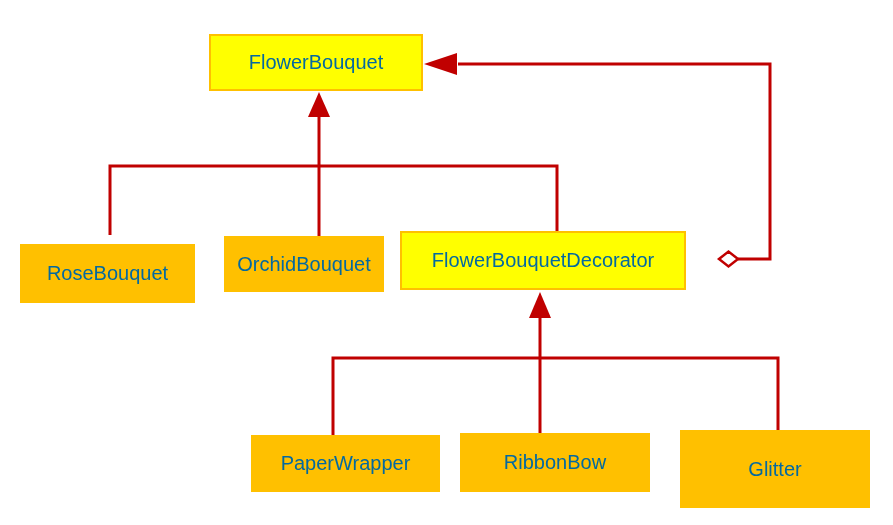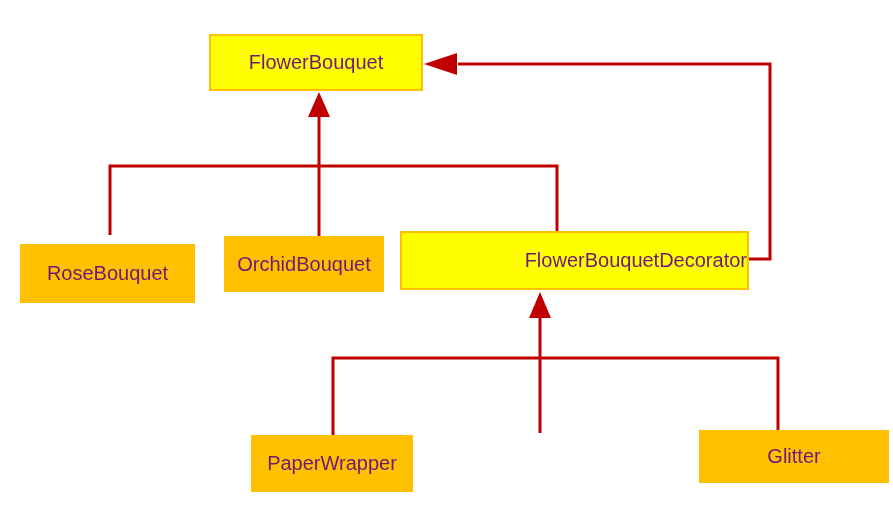--- a/index.html
+++ b/index.html
@@ -11,33 +11,33 @@
     overflow:hidden;
   }
   .connector-layer{
     position:absolute;left:0;top:0;width:893px;height:525px;
   }
   .node{
     position:absolute;
     box-sizing:border-box;
     display:flex;align-items:center;justify-content:center;
     font-size:20px;
-    color:#701a75;
+    color:#0369a1;
     white-space:nowrap;
   }
   .node--yellow{background:#FFFF00;border:2px solid #FFC000;}
   .node--orange{background:#FFC000;border:none;}
 
   #node-flower-bouquet          {left:209px; top:34px;  width:214px; height:57px;}
   #node-rose-bouquet            {left:20px;  top:244px; width:175px; height:59px;}
   #node-orchid-bouquet          {left:224px; top:236px; width:160px; height:56px;}
-  #node-flower-bouquet-decorator{left:400px; top:231px; width:349px; height:59px;justify-content:flex-end;}
-  #node-paper-wrapper           {left:251px; top:435px; width:162px; height:57px;}
+  #node-flower-bouquet-decorator{left:400px; top:231px; width:286px; height:59px;}
+  #node-paper-wrapper           {left:251px; top:435px; width:189px; height:57px;}
   #node-ribbon-bow              {left:460px; top:433px; width:190px; height:59px;}
-  #node-glitter                 {left:699px; top:430px; width:190px; height:53px;}
+  #node-glitter                 {left:680px; top:430px; width:190px; height:78px;}
 </style>
 </head>
 <body>
 
 <div class="stage">
 
   <svg class="connector-layer" width="893" height="525" viewBox="0 0 893 525" xmlns="http://www.w3.org/2000/svg">
     
     <path d="M110 235 V166 H557 V231" fill="none" stroke="#C00000" stroke-width="3"></path>
     <path d="M319 236 V115" fill="none" stroke="#C00000" stroke-width="3"></path>
@@ -67,18 +67,21 @@
   </div>
 
   <div id="node-flower-bouquet-decorator" class="node node--yellow">
     <span>FlowerBouquetDecorator</span>
   </div>
 
   <div id="node-paper-wrapper" class="node node--orange">
     <span>PaperWrapper</span>
   </div>
 
+  <div id="node-ribbon-bow" class="node node--orange">
+    <span>RibbonBow</span>
+  </div>
 
   <div id="node-glitter" class="node node--orange">
     <span>Glitter</span>
   </div>
 
 </div>
 
 </body></html>

